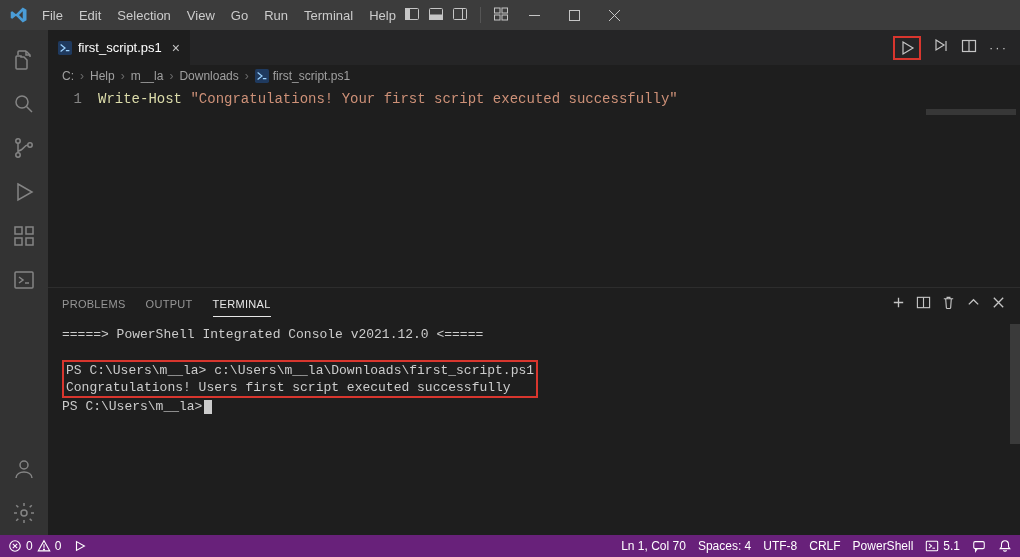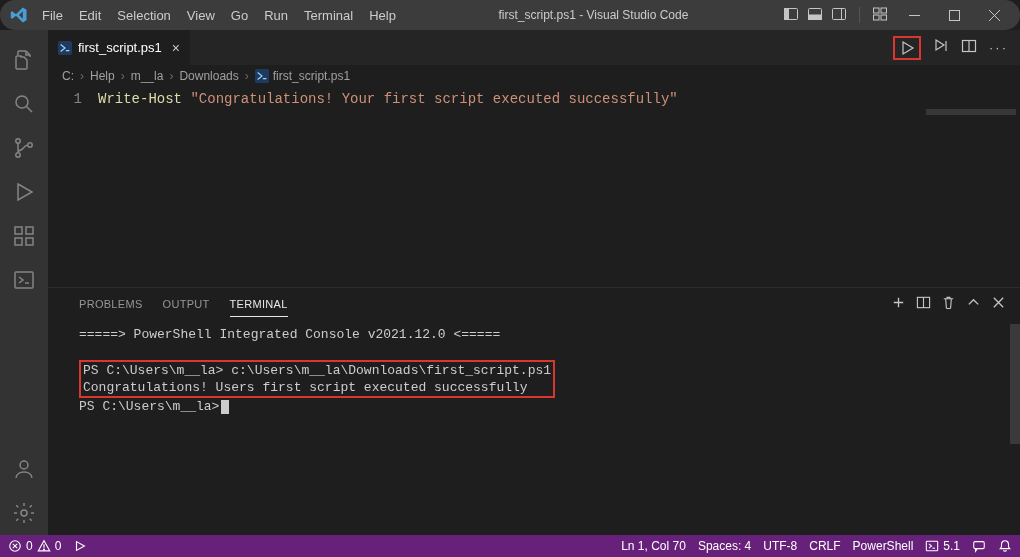--- a/index.html
+++ b/index.html
@@ -1,17 +1,17 @@
 <!DOCTYPE html>
 <html><head>
 <meta charset="utf-8">
 <style>
   * { margin: 0; padding: 0; box-sizing: border-box; }
   html, body { width: 1020px; height: 557px; overflow: hidden; font-family: "Segoe UI", Tahoma, sans-serif; background: #1e1e1e; color: #cccccc; font-size: 13px; }
-  .titlebar { height: 30px; background: #3c3c3c; display: flex; align-items: center; padding: 0 6px; color: #cccccc; user-select: none; border-radius: 15px; }
+  .titlebar { height: 30px; background: #3c3c3c; display: flex; align-items: center; padding: 0 6px; color: #cccccc; user-select: none; }
   .titlebar .vs-logo { width: 18px; height: 18px; margin: 0 6px 0 4px; display: inline-flex; }
   .titlebar .menu { display: flex; gap: 0; }
   .titlebar .menu span { padding: 4px 8px; cursor: default; }
   .titlebar .title { flex: 1; text-align: center; font-size: 12px; color: #cccccc; }
   .titlebar .layout-icons { display: flex; align-items: center; gap: 8px; margin-right: 6px; }
   .titlebar .layout-icons svg { width: 16px; height: 16px; }
   .titlebar .layout-icons .sep { width:1px; height:16px; background:#555; margin:0 4px; }
   .win-controls { display: flex; align-items: center; gap: 0; }
   .win-controls .wc { width: 40px; height: 30px; display: flex; align-items: center; justify-content: center; }
   .win-controls svg { width: 11px; height: 11px; }
@@ -36,21 +36,21 @@
   .bc-icon svg {width:14px; height:14px;}
 
   .editor { flex: 0 0 auto; display: flex; font-family: Consolas, "Courier New", monospace; font-size: 14px; line-height: 20px; padding-top: 2px; }
   .gutter { width: 50px; text-align: right; color: #858585; padding-right: 16px; }
   .code { white-space: pre; }
   .tok-cmd { color: #dcdcaa; }
   .tok-str { color: #ce9178; }
   .editor-rest { flex:1; position:relative; }
   .minimap-ov { position:absolute; top:0; right:4px; width:90px; height:6px; background:rgba(200,200,200,0.15); }
 
-  .panel { height: 248px; border-top: 1px solid #2d2d2d; background: #1e1e1e; display: flex; flex-direction: column; padding-left: 17px; }
+  .panel { height: 248px; border-top: 1px solid #2d2d2d; background: #1e1e1e; display: flex; flex-direction: column; }
   .panel-tabs { height: 32px; display: flex; align-items: center; padding: 0 14px; gap: 20px; font-size: 11px; color: #969696; }
   .panel-tabs .pt { padding: 6px 0; letter-spacing: 0.3px; }
   .panel-tabs .pt.active { color: #e7e7e7; border-bottom: 1px solid #e7e7e7; }
   .panel-tabs .pflex { flex:1; }
   .panel-tabs .right { display:flex; align-items:center; gap:10px; font-size:12px; color:#c5c5c5; }
   .panel-tabs .right svg { width:15px; height:15px; }
   .panel-tabs .dd { display:flex; align-items:center; gap:4px; border:1px solid #454545; padding:1px 6px; border-radius:3px; font-size:11px;}
   .terminal-body { flex:1; padding: 6px 14px 10px 14px; font-family: Consolas, "Courier New", monospace; font-size: 13px; color:#cccccc; line-height: 17px; white-space: pre; }
   .redbox { border: 2px solid #d8362e; padding: 0 2px; display:inline-block; line-height:17px; }
   .cursor-block { display:inline-block; width:8px; height:14px; background:#cccccc; vertical-align:text-bottom; margin-left:2px;}
@@ -76,21 +76,20 @@
   <div class="menu">
     <span>File</span>
     <span>Edit</span>
     <span>Selection</span>
     <span>View</span>
     <span>Go</span>
     <span>Run</span>
     <span>Terminal</span>
     <span>Help</span>
   </div>
-  <div class="title">first_script.ps1 - Visual Studio Code</div>
   <div class="layout-icons">
     <span><svg viewBox="0 0 16 16" fill="none" stroke="#c5c5c5">
           <rect x="1.5" y="2.5" width="13" height="11" rx="1"></rect>
           <rect x="1.5" y="2.5" width="4" height="11" fill="#c5c5c5"></rect>
         </svg></span>
     <span><svg viewBox="0 0 16 16" fill="none" stroke="#c5c5c5">
           <rect x="1.5" y="2.5" width="13" height="11" rx="1"></rect>
           <rect x="1.5" y="9" width="13" height="4.5" fill="#c5c5c5"></rect>
         </svg></span>
     <span><svg viewBox="0 0 16 16" fill="none" stroke="#c5c5c5">

